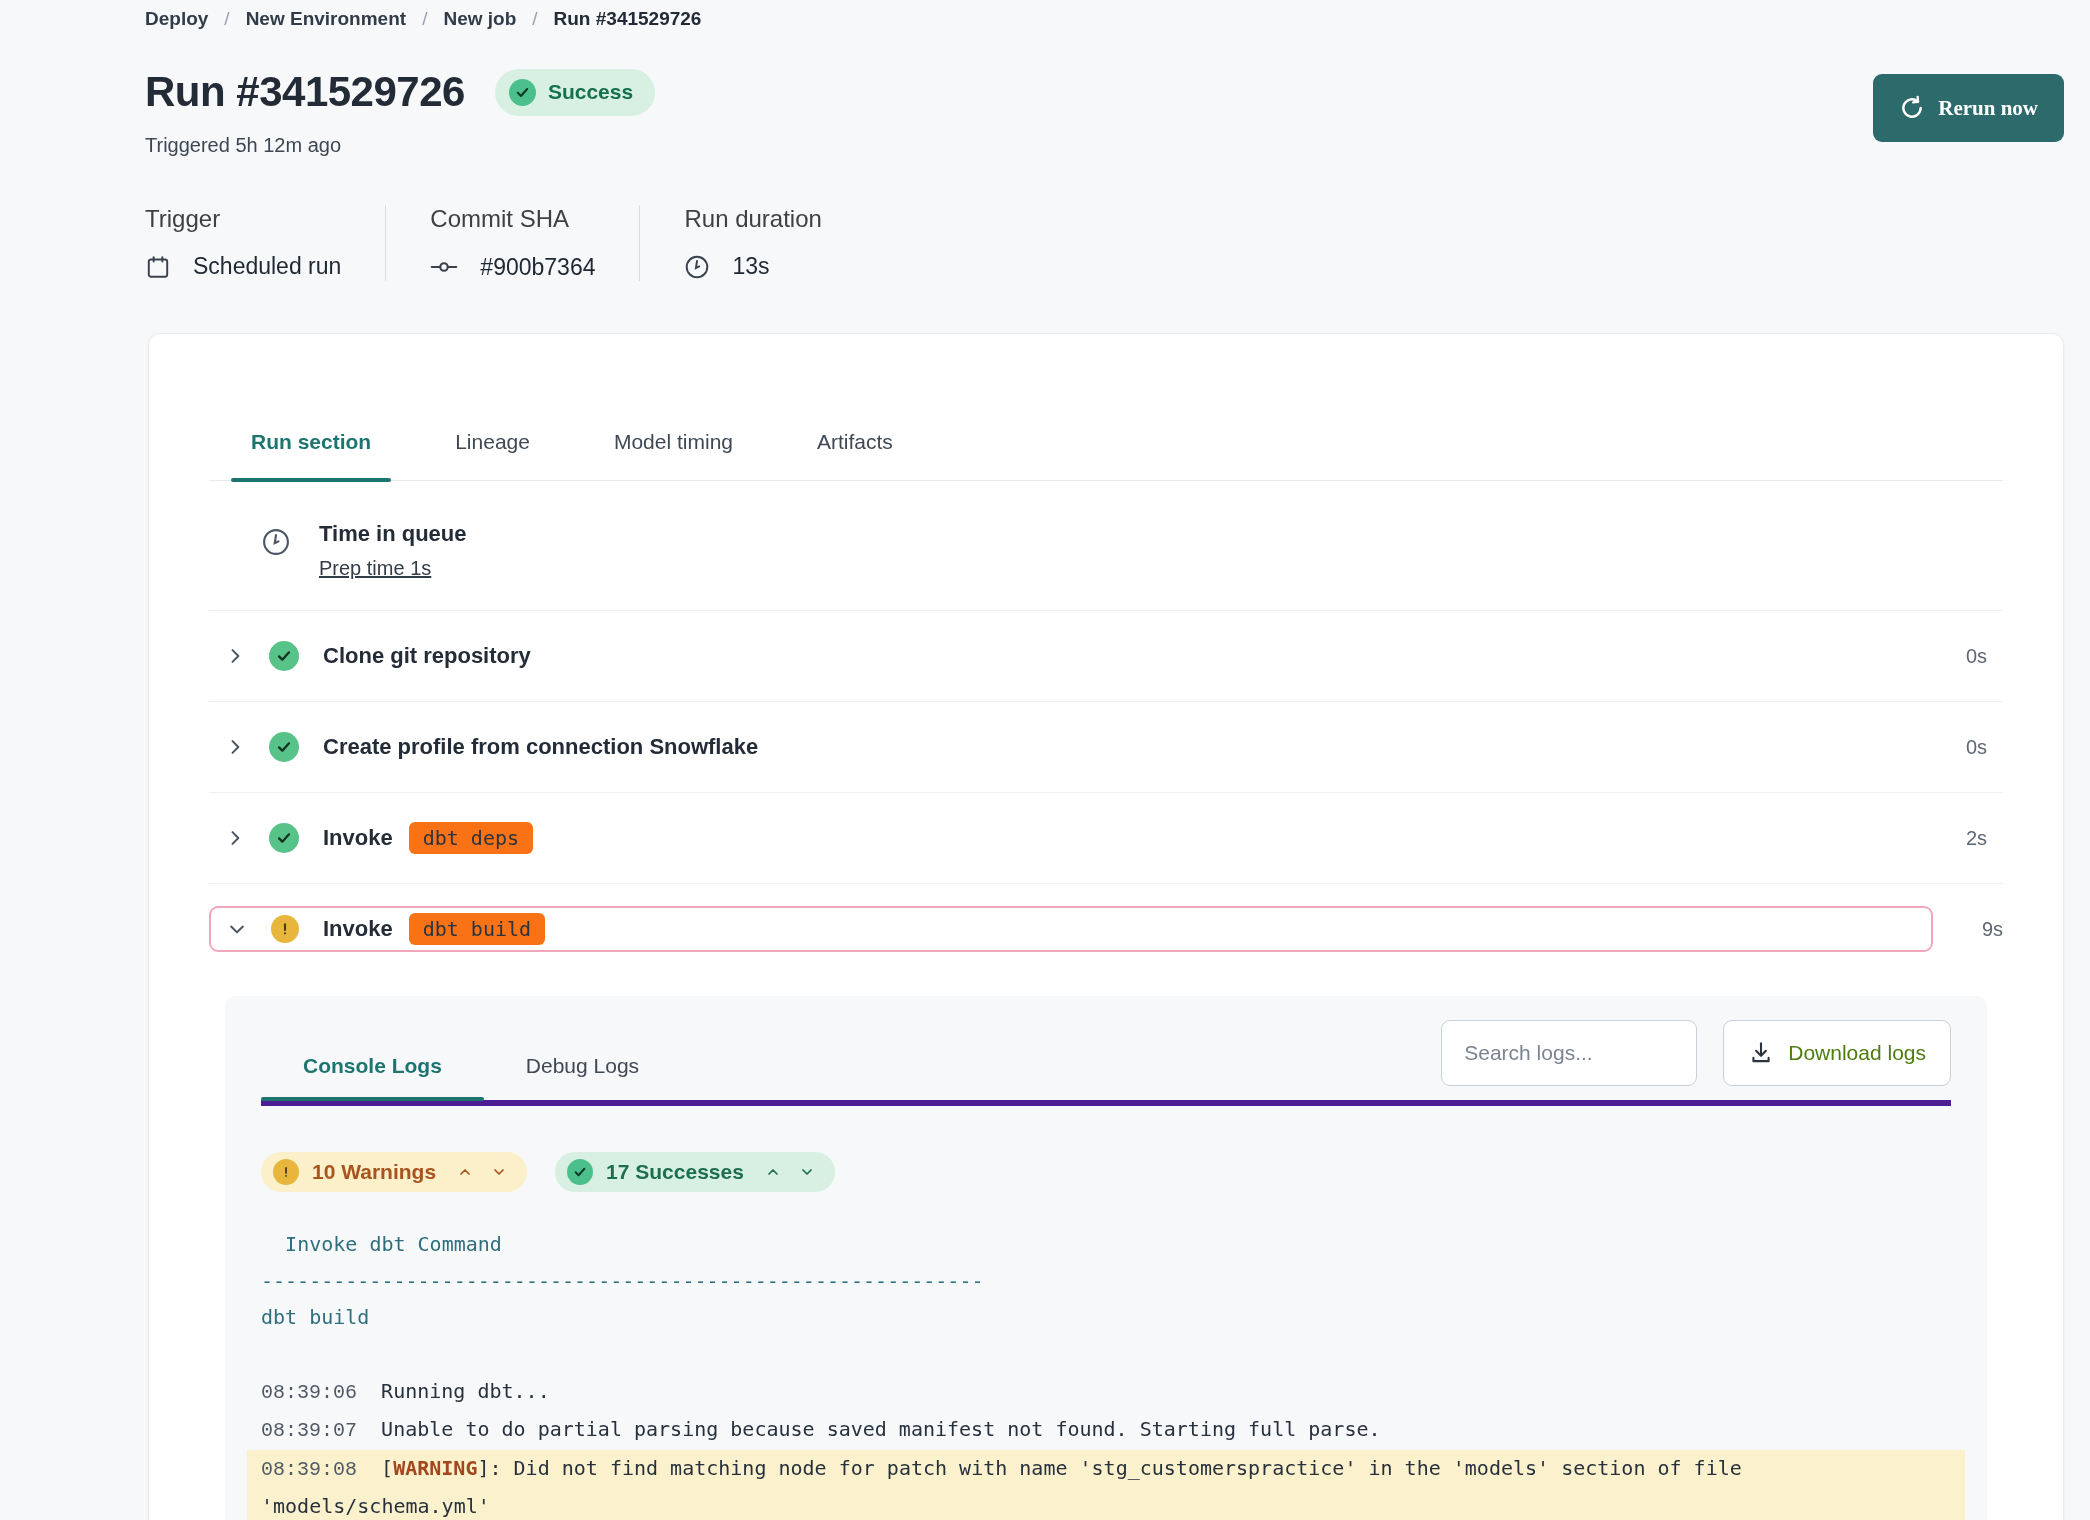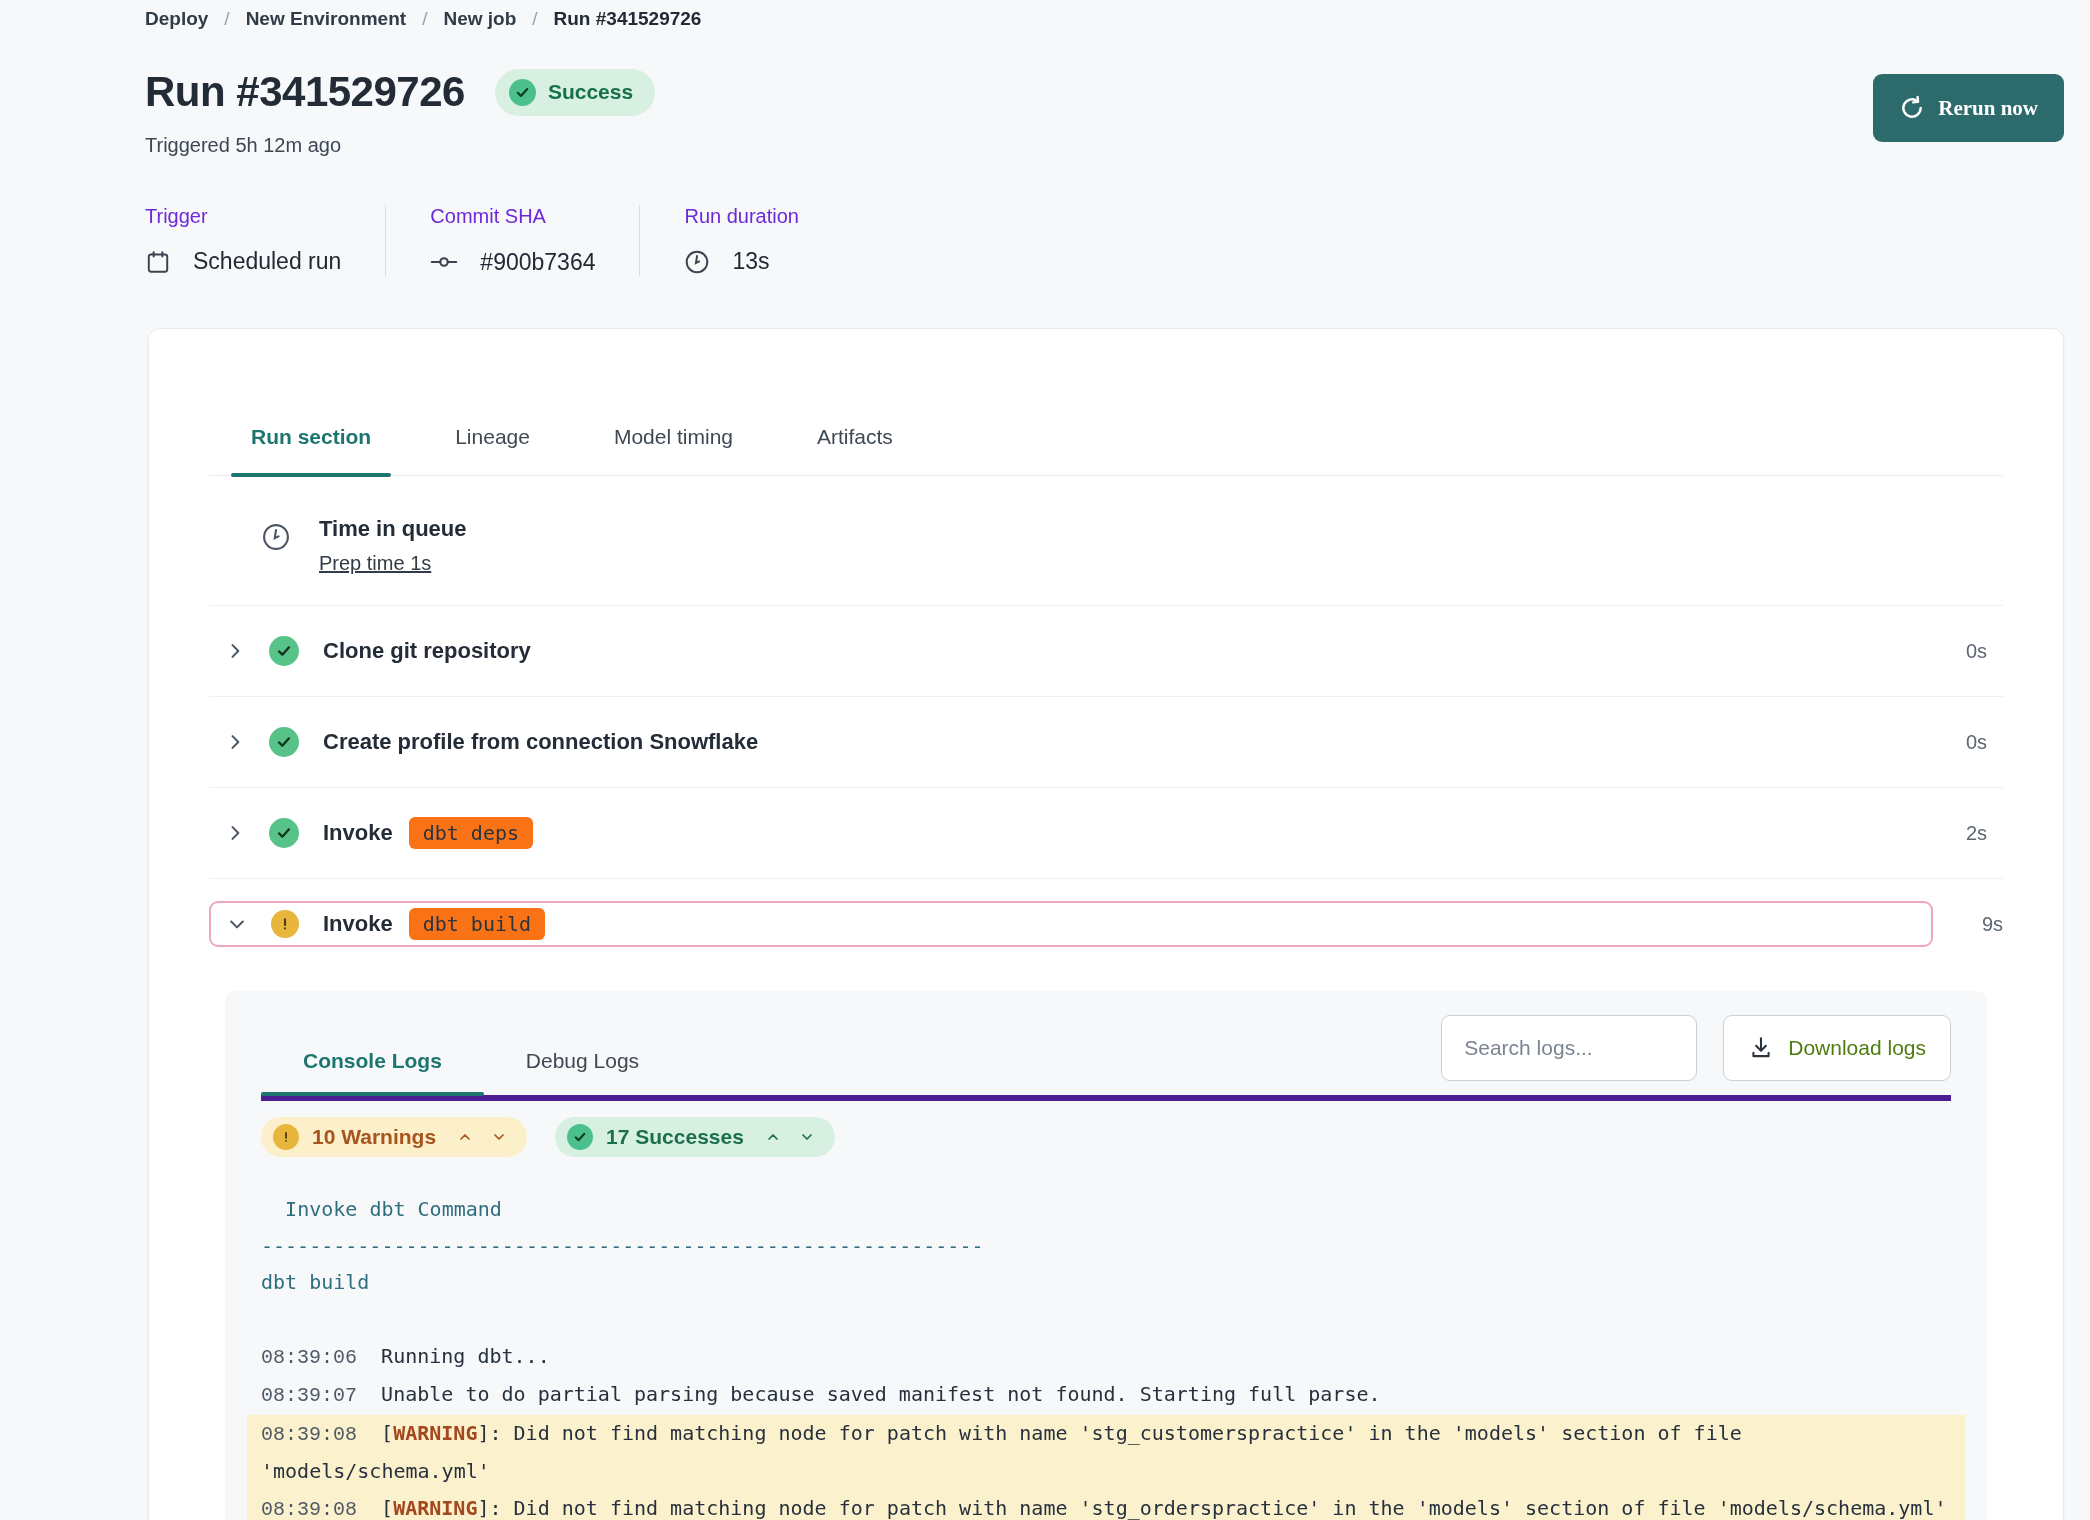--- a/index.html
+++ b/index.html
@@ -26,21 +26,21 @@
   .triggered { margin-top:18px; font-size:20px; color:#3d4754; }
 
   .rerun-btn { position:absolute; top:74px; right:26px; display:flex; align-items:center; gap:13px;
     background:#2d6a6b; color:#fff; border:none; border-radius:9px; padding:0 26px; height:68px;
     font-size:21px; font-weight:700; font-family:Liberation Serif, serif; cursor:pointer; }
 
   
   .meta { display:flex; margin-top:48px; }
   .meta-col { padding-right:44px; }
   .meta-col + .meta-col { border-left:1px solid #d9dde3; padding-left:44px; }
-  .meta-label { font-size:20px; color:#6d28d9; }
+  .meta-label { font-size:24px; color:#404040; }
   .meta-value { margin-top:20px; display:flex; align-items:center; gap:22px; font-size:23px; color:#212a34; }
   .meta-icon { color:#39424e; display:inline-flex; }
 
   
   .card { margin:52px 0 0 3px; width:1916px; min-height:1250px; background:#fff; border:1px solid #e9ebef; border-radius:12px; padding:96px 60px 40px; box-shadow:0 1px 3px rgba(16,24,40,.05); }
 
   
   .tabs { display:flex; padding-left:40px; border-bottom:1px solid #e7eaee; }
   .tab { padding:0 2px 26px; margin-right:80px; font-size:21px; color:#3f4954; cursor:pointer; position:relative; }
   .tab.active { color:#1d756f; font-weight:700; }
@@ -73,21 +73,21 @@
   .logs-tabs { position:absolute; left:0; bottom:0; display:flex; }
   .log-tab { padding:0 42px 22px; font-size:21px; color:#3f4954; cursor:pointer; position:relative; }
   .log-tab.active { color:#1d756f; font-weight:700; }
   .log-tab.active::after { content:""; position:absolute; left:0; right:0; bottom:-1px; height:4px; background:#1d756f; border-radius:2px; }
   .logs-controls { position:absolute; right:0; top:0; display:flex; gap:26px; }
   .search-input { width:256px; height:66px; border:1px solid #c9d0d8; border-radius:9px; background:#fff; padding:0 22px; font-size:21px; font-family:inherit; color:#2a3440; }
   .search-input::placeholder { color:#7b8492; }
   .download-btn { display:flex; align-items:center; gap:14px; height:66px; padding:0 24px; background:#fff; border:1px solid #c9d0d8; border-radius:9px; font-size:21px; color:#4d7c0f; font-family:inherit; cursor:pointer; }
 
   
-  .pill-row { display:flex; gap:28px; margin-top:16px; }
+  .pill-row { display:flex; gap:28px; margin-top:46px; }
   .pill { display:inline-flex; align-items:center; gap:13px; padding:7px 20px 7px 12px; border-radius:999px; font-size:21px; font-weight:700; cursor:pointer; }
   .pill.warning { background:#fbf0ca; color:#a8541f; }
   .pill.success { background:#d8f0e2; color:#1c6f4d; }
   .pill .dot { width:26px; height:26px; border-radius:50%; display:inline-flex; align-items:center; justify-content:center; }
   .pill.warning .dot { background:#e9b63d; }
   .pill.success .dot { background:#4cc08c; }
   .pill-nav { display:inline-flex; gap:18px; margin-left:8px; }
   .pill-nav span { display:inline-flex; cursor:pointer; }
 
   

